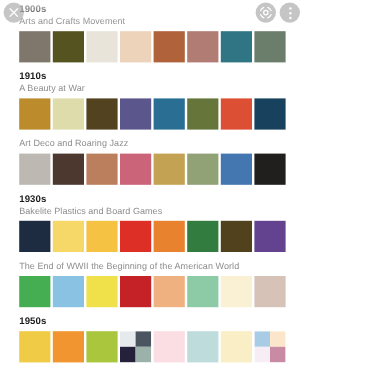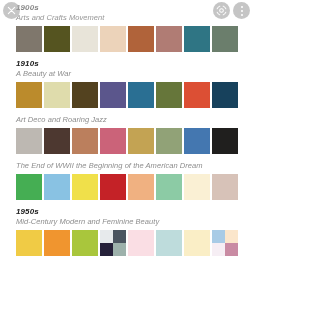--- a/index.html
+++ b/index.html
@@ -2,21 +2,21 @@
 <html><head>
 <meta charset="utf-8">
 <style>
   * { margin:0; padding:0; box-sizing:border-box; }
   html, body {
     width:254px; height:320px;
     background:#ffffff;
     font-family:"Liberation Sans", sans-serif;
     overflow:hidden;
   }
-  #app { position:relative; width:254px; height:320px; background:#fff;font-style:italic; }
+  #app { position:relative; width:254px; height:320px; background:#fff; }
 
   
   .topbar {
     position:absolute; top:0; left:0; right:0; height:20px;
     z-index:20; pointer-events:none;
   }
   .round-btn {
     position:absolute; top:2px;
     width:17px; height:17px; border-radius:50%;
     background:rgba(150,150,150,0.55);
@@ -147,37 +147,52 @@
           <div class="swatch" style="background: rgb(187, 127, 93);"></div>
           <div class="swatch" style="background: rgb(203, 99, 121);"></div>
           <div class="swatch" style="background: rgb(195, 163, 83);"></div>
           <div class="swatch" style="background: rgb(145, 162, 119);"></div>
           <div class="swatch" style="background: rgb(68, 119, 176);"></div>
           <div class="swatch" style="background: rgb(32, 31, 30);"></div>
         </div>
       </div>
       <div class="era">
         <div class="era-head">
-          <div class="era-sub">The End of WWII the Beginning of the American Dream</div>
+          <div class="era-title">1930s</div>
+          <div class="era-sub">Bakelite Plastics and Board Games</div>
+        </div>
+        <div class="swatch-row">
+          <div class="swatch" style="background: rgb(30, 44, 65);"></div>
+          <div class="swatch" style="background: rgb(246, 216, 104);"></div>
+          <div class="swatch" style="background: rgb(245, 194, 67);"></div>
+          <div class="swatch" style="background: rgb(221, 47, 38);"></div>
+          <div class="swatch" style="background: rgb(232, 130, 47);"></div>
+          <div class="swatch" style="background: rgb(50, 124, 64);"></div>
+          <div class="swatch" style="background: rgb(81, 66, 29);"></div>
+          <div class="swatch" style="background: rgb(99, 67, 143);"></div>
+        </div>
+      </div>
+      <div class="era">
+        <div class="era-head">
+          <div class="era-sub">The End of WWII the Beginning of the American World</div>
         </div>
         <div class="swatch-row">
           <div class="swatch" style="background: rgb(69, 174, 83);"></div>
           <div class="swatch" style="background: rgb(137, 194, 227);"></div>
           <div class="swatch" style="background: rgb(240, 224, 74);"></div>
           <div class="swatch" style="background: rgb(196, 34, 39);"></div>
           <div class="swatch" style="background: rgb(240, 177, 129);"></div>
           <div class="swatch" style="background: rgb(140, 203, 165);"></div>
           <div class="swatch" style="background: rgb(250, 240, 212);"></div>
           <div class="swatch" style="background: rgb(215, 194, 184);"></div>
         </div>
       </div>
       <div class="era">
         <div class="era-head">
           <div class="era-title">1950s</div>
-          <div class="era-sub">Mid-Century Modern and Feminine Beauty</div>
         </div>
         <div class="swatch-row">
           <div class="swatch" style="background: rgb(240, 203, 69);"></div>
           <div class="swatch" style="background: rgb(240, 149, 47);"></div>
           <div class="swatch" style="background: rgb(169, 198, 60);"></div>
           <div class="swatch">
             <div class="quad tl" style="background: rgb(231, 234, 236);"></div>
             <div class="quad tr" style="background: rgb(75, 85, 96);"></div>
             <div class="quad bl" style="background: rgb(38, 33, 58);"></div>
             <div class="quad br" style="background: rgb(157, 177, 171);"></div>

